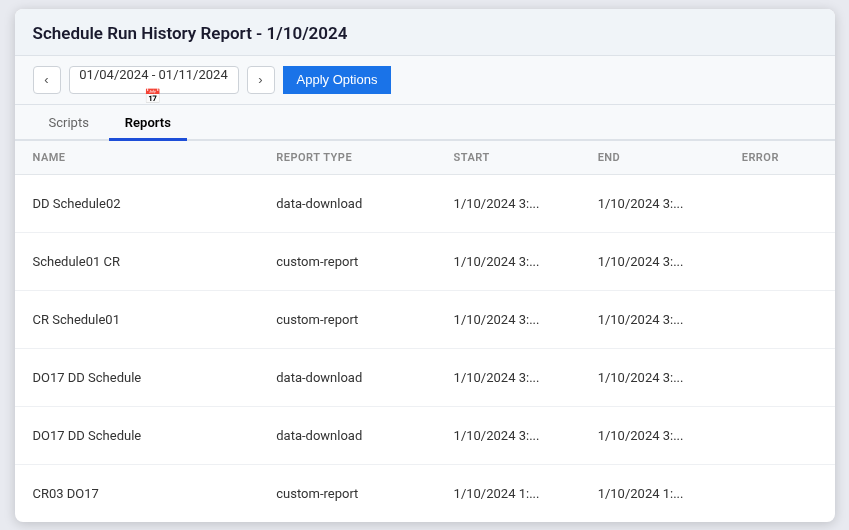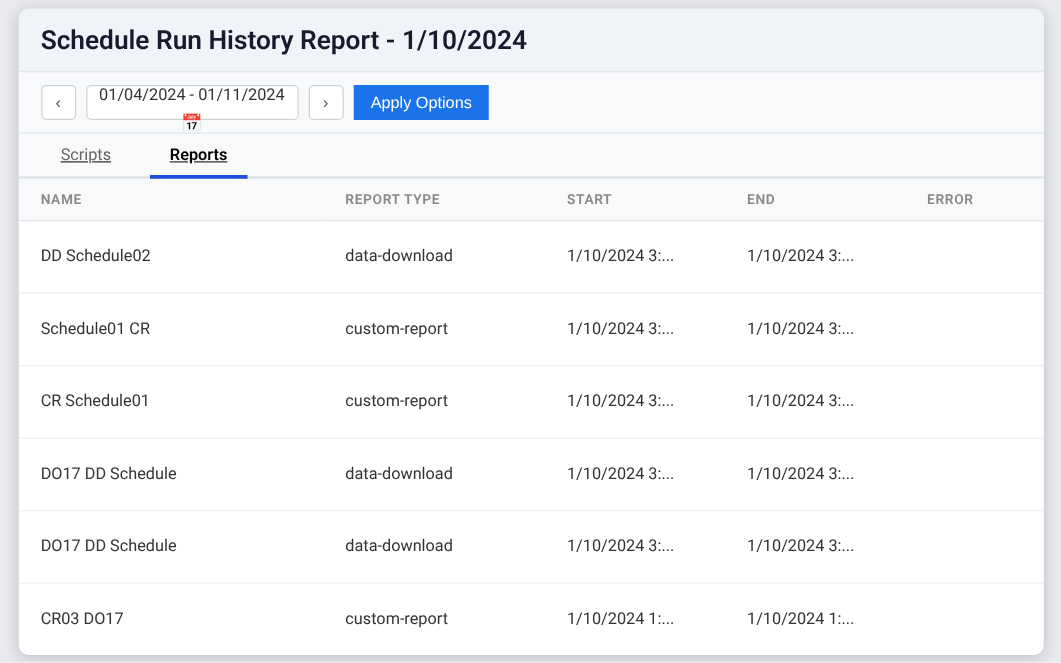--- a/index.html
+++ b/index.html
@@ -19,21 +19,21 @@
       box-shadow: 0 2px 12px rgba(0,0,0,0.18);
       width: 820px;
       overflow: hidden;
     }
     .title-bar {
       background: #f0f4f8;
       border-bottom: 1px solid #dde2e8;
       padding: 14px 18px 12px 18px;
     }
     .title-bar h1 {
-      font-size: 21px;
+      font-size: 17px;
       font-weight: 600;
       color: #1a1a2e;
     }
     .toolbar {
       background: #f7f9fb;
       border-bottom: 1px solid #dde2e8;
       padding: 10px 18px;
       display: flex;
       align-items: center;
       gap: 8px;
@@ -81,22 +81,21 @@
       font-weight: 500;
       cursor: pointer;
       height: 28px;
       white-space: nowrap;
     }
     .tabs {
       background: #f7f9fb;
       border-bottom: 2px solid #dde2e8;
       padding: 0 18px;
       display: flex;
-      gap: 15px;
-      text-decoration: underline;
+      gap: 4px;
     }
     .tab {
       padding: 10px 16px 8px 16px;
       font-size: 13px;
       color: #666;
       cursor: pointer;
       border-bottom: 3px solid transparent;
       margin-bottom: -2px;
       font-weight: 400;
     }

